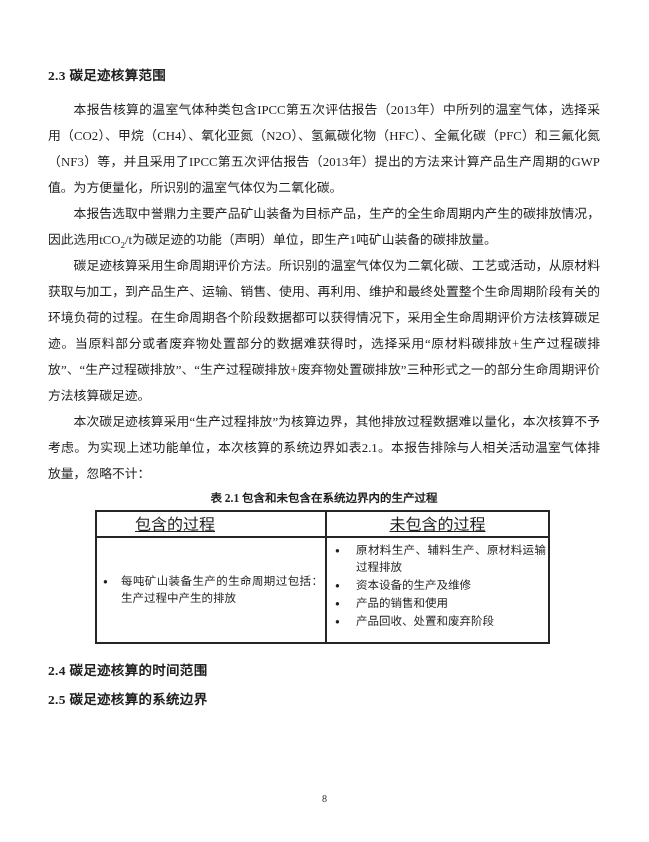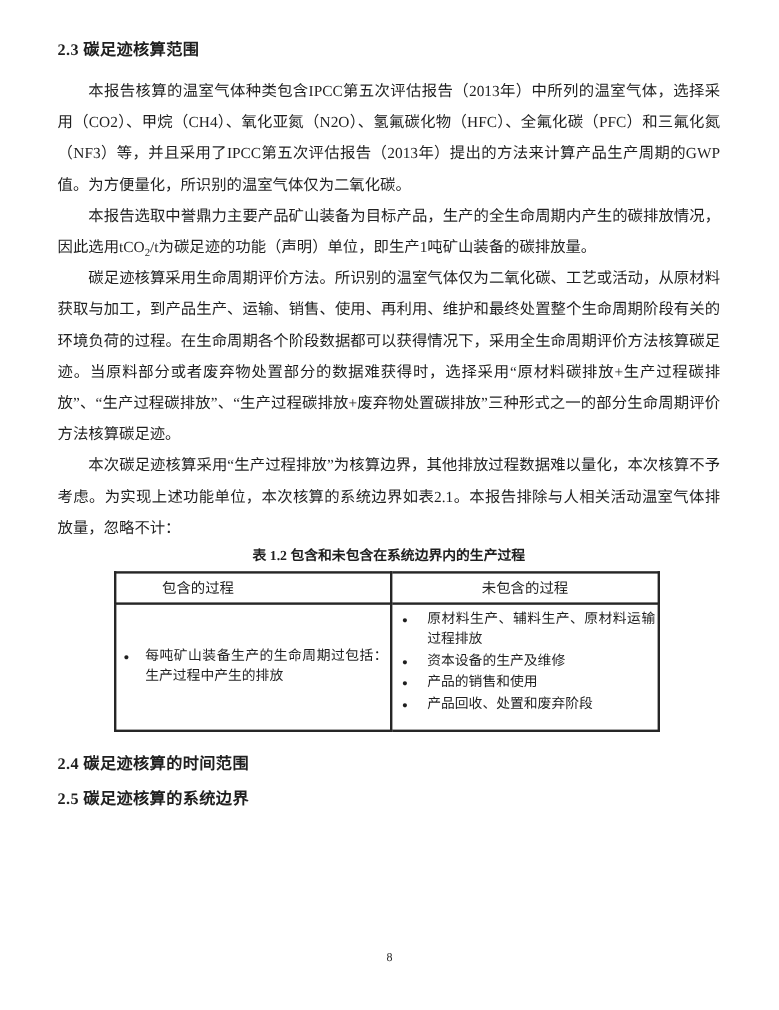--- a/index.html
+++ b/index.html
@@ -6,21 +6,21 @@
   .page {
     position: relative;
     width: 649px;
     height: 842px;
     margin: 0 auto;
     background: #ffffff;
     color: #1f1f1f;
     font-family: "Liberation Serif", "DejaVu Serif", serif;
     overflow: hidden;
   }
-  .content { padding: 32px 49px 0 48px; }
+  .content { padding: 66px 49px 0 48px; }
 
   .section-heading {
     font-size: 13.5px;
     font-weight: bold;
     line-height: 19px;
     margin: 0 0 12px 0;
     letter-spacing: 0.3px;
   }
   .heading-24 { margin-top: 17px; margin-bottom: 10px; }
   .heading-25 { margin-top: 8px; margin-bottom: 17px; }
@@ -51,23 +51,24 @@
     font-size: 11.5px;
     line-height: 17px;
   }
   .boundary-table th, .boundary-table td {
     border: 2px solid #262626;
   }
   .boundary-table col.c1 { width: 230px; }
   .boundary-table col.c2 { width: 223px; }
   .boundary-table th {
     font-weight: normal;
-    font-size: 12px;
+    font-size: 16px;
     height: 24px;
     padding: 0;
+    text-decoration: underline;
   }
   th.included-header { text-align: left; padding-left: 38px; }
   th.excluded-header { text-align: center; }
   td.included-cell { vertical-align: middle; height: 96px; padding: 4px 2px 4px 6px; }
   td.excluded-cell { vertical-align: top; padding: 4px 2px 4px 8px; }
 
   .bullet-item { display: flex; margin: 0 0 1px 0; }
   .bullet-glyph {
     flex: none;
     width: 18px;
@@ -95,21 +96,21 @@
     <h2 class="section-heading">2.3 碳足迹核算范围</h2>
 
     <p class="body-para">本报告核算的温室气体种类包含IPCC第五次评估报告（2013年）中所列的温室气体，选择采用（CO2）、甲烷（CH4）、氧化亚氮（N2O）、氢氟碳化物（HFC）、全氟化碳（PFC）和三氟化氮（NF3）等，并且采用了IPCC第五次评估报告（2013年）提出的方法来计算产品生产周期的GWP值。为方便量化，所识别的温室气体仅为二氧化碳。</p>
 
     <p class="body-para"><span>本报告选取中誉鼎力主要产品矿山装备为目标产品，生产的全生命周期内产生的碳排放情况，因此选用tCO</span><sub>2</sub><span>/t为碳足迹的功能（声明）单位，即生产1吨矿山装备的碳排放量。</span></p>
 
     <p class="body-para">碳足迹核算采用生命周期评价方法。所识别的温室气体仅为二氧化碳、工艺或活动，从原材料获取与加工，到产品生产、运输、销售、使用、再利用、维护和最终处置整个生命周期阶段有关的环境负荷的过程。在生命周期各个阶段数据都可以获得情况下，采用全生命周期评价方法核算碳足迹。当原料部分或者废弃物处置部分的数据难获得时，选择采用“原材料碳排放+生产过程碳排放”、“生产过程碳排放”、“生产过程碳排放+废弃物处置碳排放”三种形式之一的部分生命周期评价方法核算碳足迹。</p>
 
     <p class="body-para">本次碳足迹核算采用“生产过程排放”为核算边界，其他排放过程数据难以量化，本次核算不予考虑。为实现上述功能单位，本次核算的系统边界如表2.1。本报告排除与人相关活动温室气体排放量，忽略不计：</p>
 
-    <div class="table-caption">表 1.2 包含和未包含在系统边界内的生产过程</div>
+    <div class="table-caption">表 2.1 包含和未包含在系统边界内的生产过程</div>
 
     <table class="boundary-table">
       <colgroup>
           <col class="c1">
           <col class="c2">
         </colgroup>
       <thead>
         <tr>
           <th class="included-header">包含的过程</th>
           <th class="excluded-header">未包含的过程</th>

